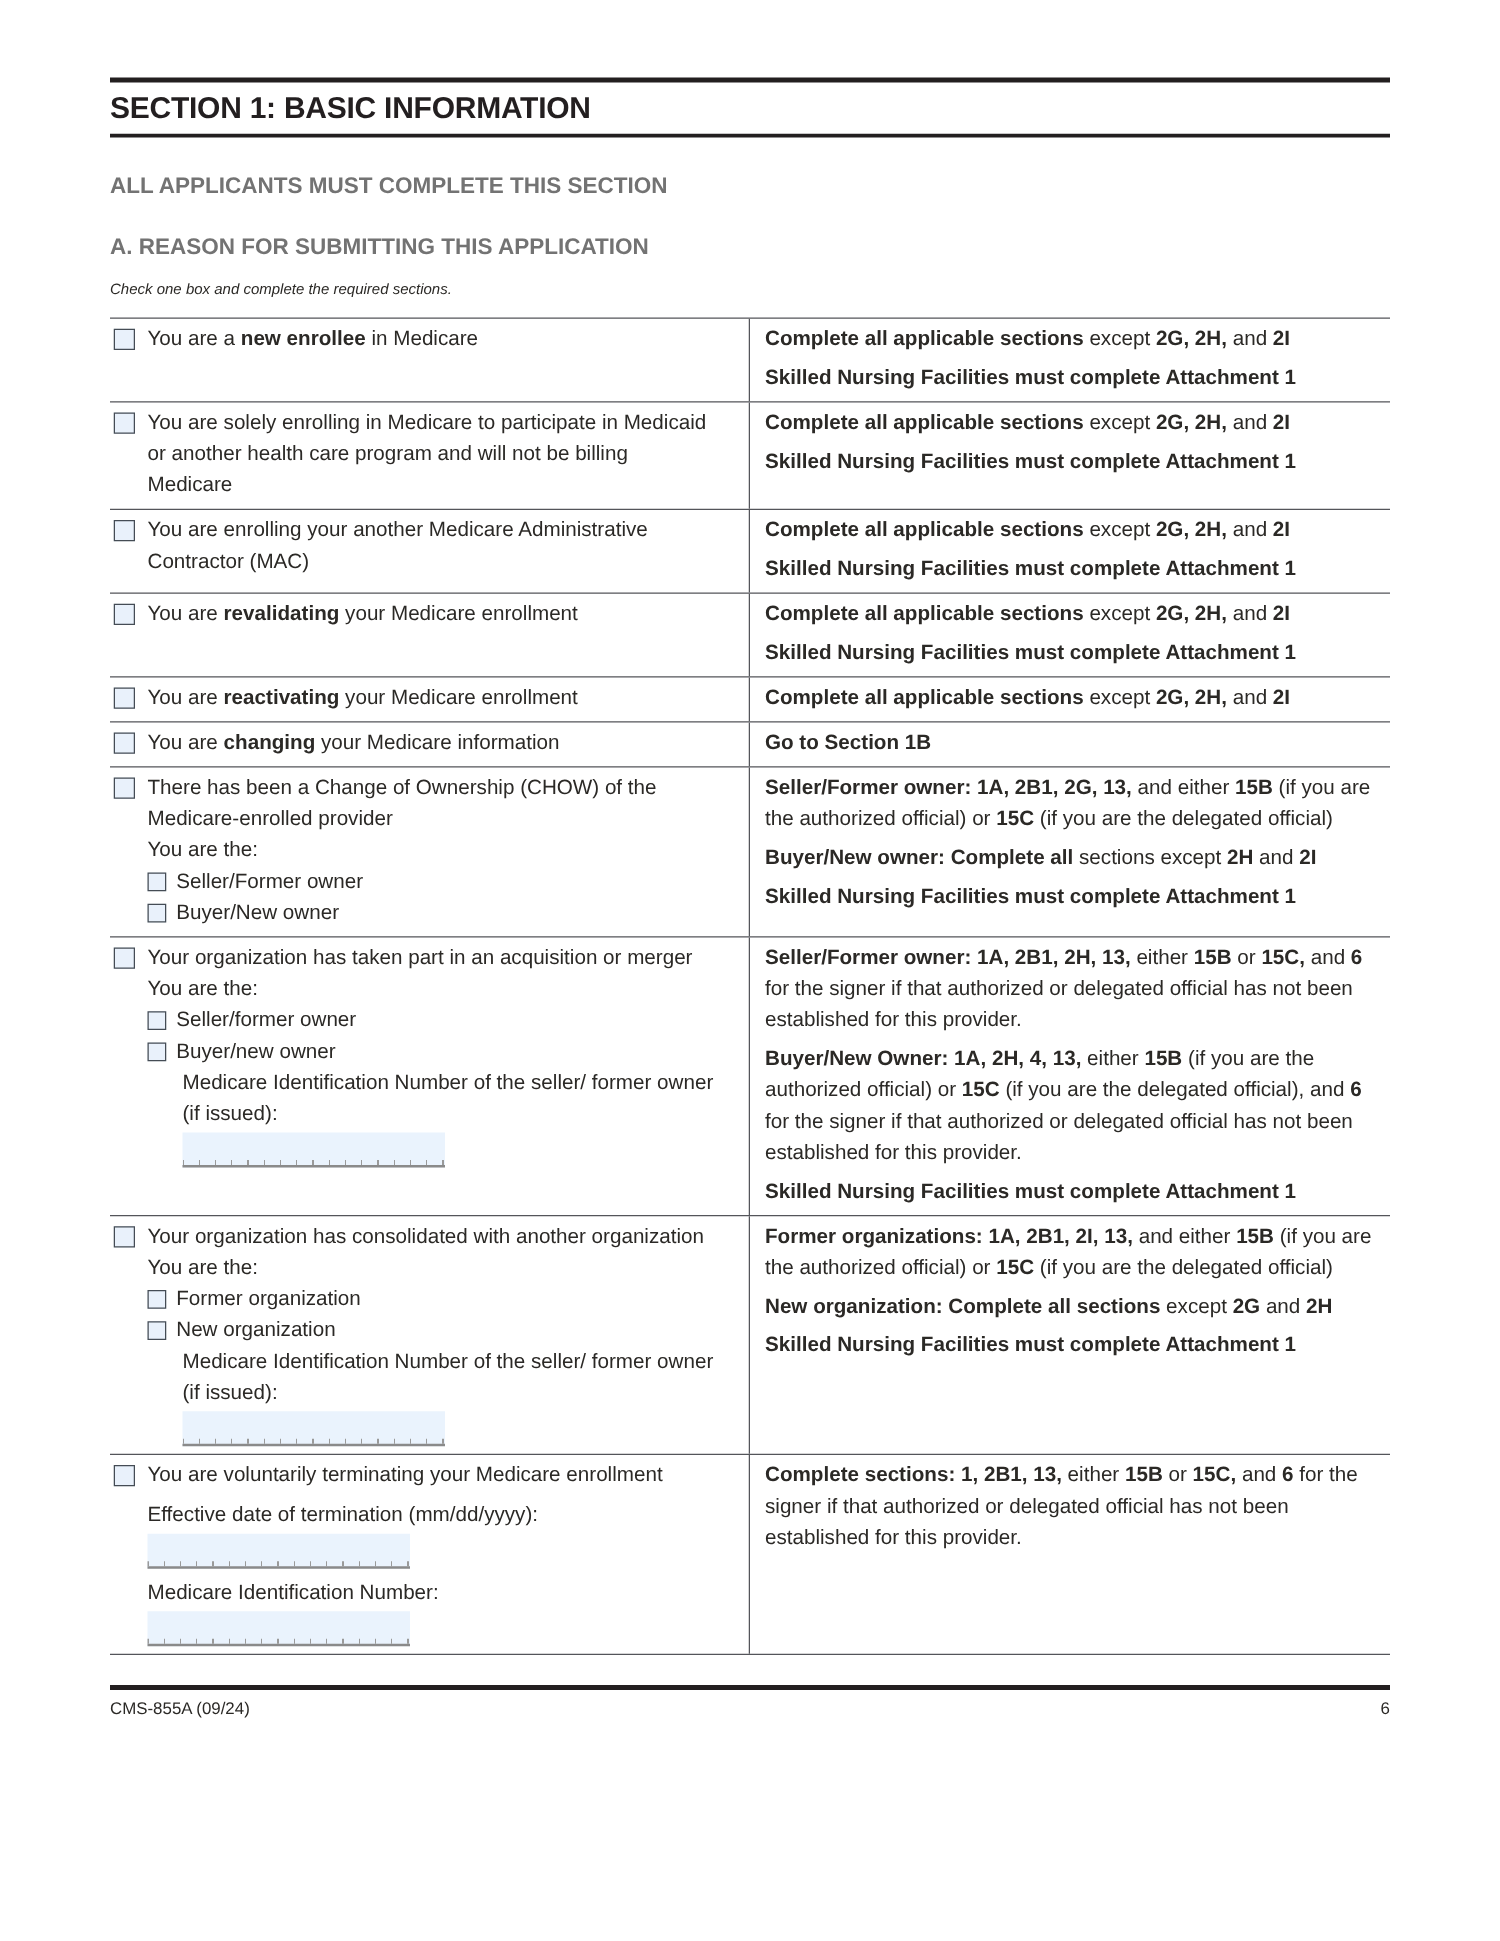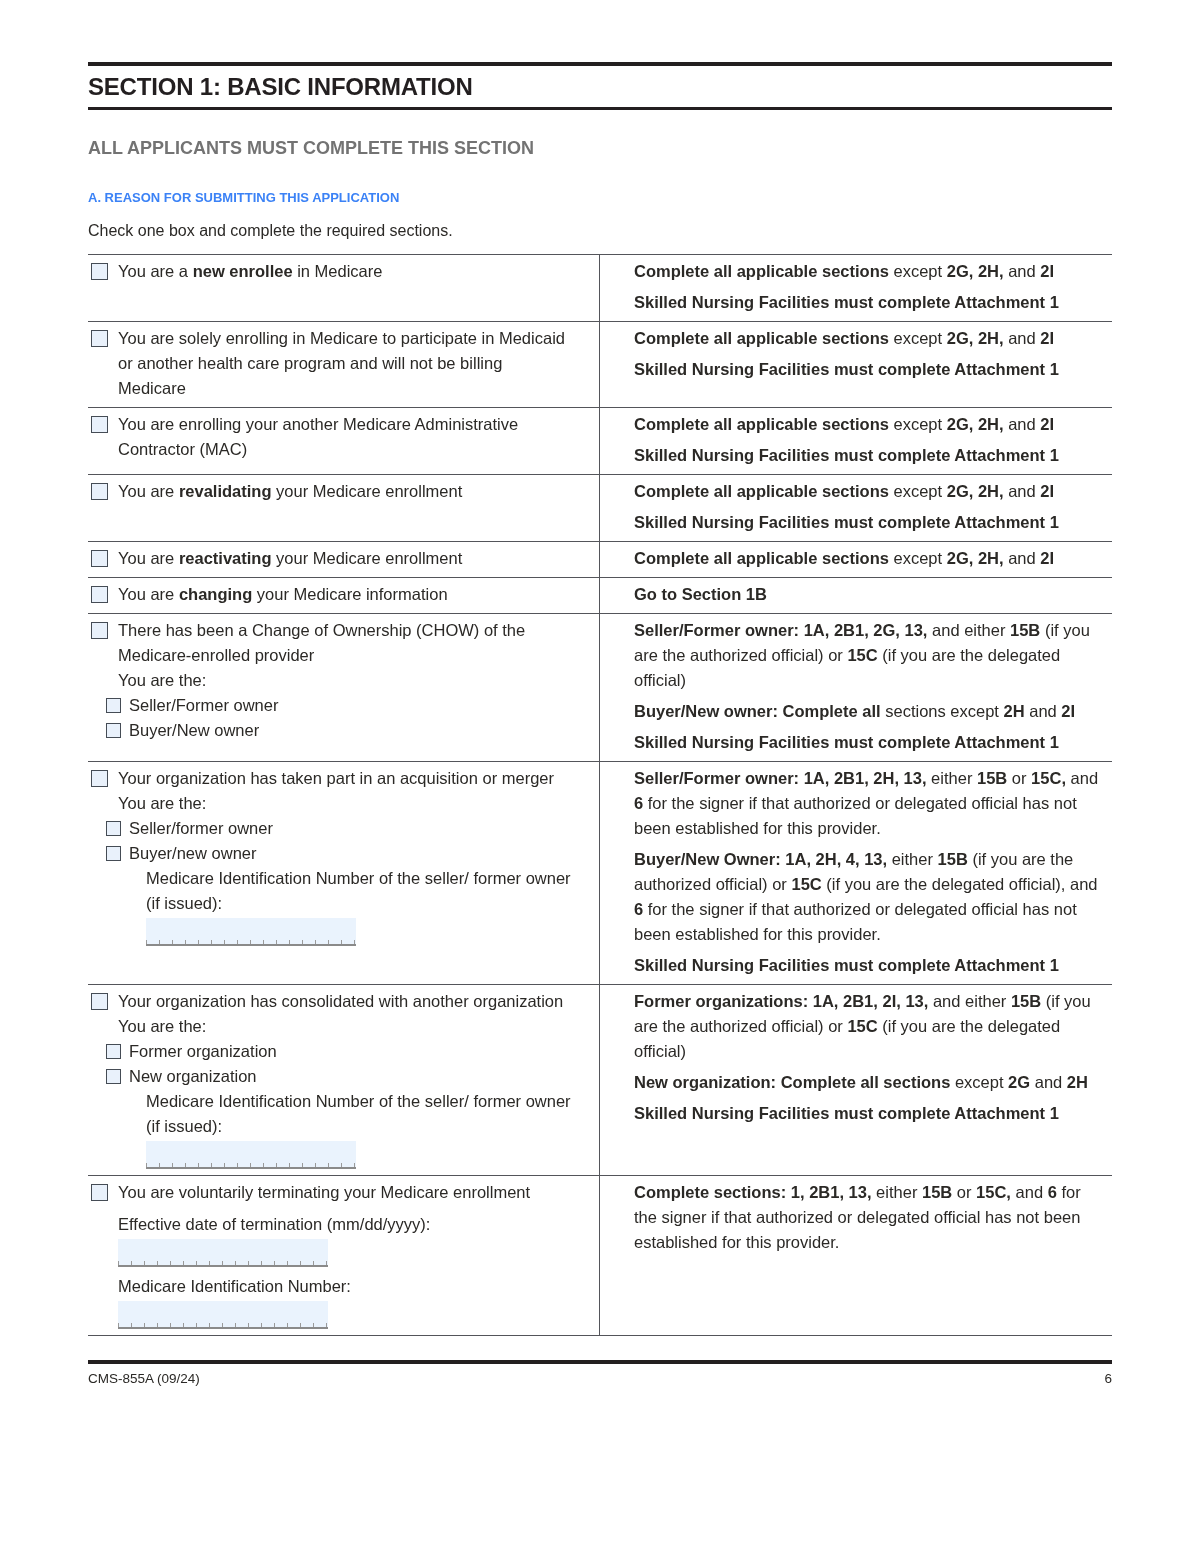--- a/index.html
+++ b/index.html
@@ -18,48 +18,48 @@
     background: #ffffff;
   }
   .rule-top { margin-top: 62px; height: 4px; background: #231f20; }
   .rule-mid { height: 3px; background: #231f20; }
   .rule-foot { margin-top: 24px; height: 4px; background: #231f20; }
   h1.page-title {
     font-size: 24px; font-weight: bold; color: #231f20;
     letter-spacing: -0.2px; margin: 8px 0 7px; line-height: 26px;
   }
   h2.subtitle { font-size: 18px; font-weight: bold; color: #737373; margin: 28px 0 0; line-height: 21px; }
-  h3.section-heading { font-size: 13px; font-weight: bold; color: #3b82f6; margin: 28px 0 0; line-height: 21px; }
-  p.instruction { font-size: 16px; margin: 10px 0 10px; line-height: 26px; }
+  h3.section-heading { font-size: 18px; font-weight: bold; color: #737373; margin: 28px 0 0; line-height: 21px; }
+  p.instruction { font-size: 12px; margin: 10px 0 10px; line-height: 26px; font-style: italic; }
 
   .reason-table { border-top: 1.5px solid #54555a; font-size: 16.5px; }
   .row { display: flex; border-bottom: 1.5px solid #54555a; }
   .cell { line-height: 25px; }
   .cell.left  { width: 50%; border-right: 1.5px solid #54555a; padding: 4px 28px 6px 2px; }
   .cell.right { width: 50%; padding: 4px 4px 6px 12px; }
 
   .b { font-weight: bold; }
-  .rp { margin-bottom: 6px; margin-left: 22px; }
+  .rp { margin-bottom: 6px; }
   .rp:last-child { margin-bottom: 0; }
 
   .check-line { display: flex; align-items: flex-start; }
   .checkbox {
     flex: 0 0 auto;
     width: 17px; height: 17px;
     background: #e9f1fb;
     border: 1.6px solid #454c55;
     margin: 4px 10px 0 1px;
     display: inline-block;
     cursor: pointer;
   }
   .checkbox.sub { width: 15px; height: 15px; margin: 5px 8px 0 0; }
   .check-label { flex: 1 1 auto; }
 
   .you-are { margin-left: 28px; }
-  .sub-line { display: flex; align-items: flex-start; margin-left: 16px; }
+  .sub-line { display: flex; align-items: flex-start; margin-left: 28px; }
 
   .field { margin-top: 0; }
   .field.gap { margin-top: 7px; }
   .field.deep { margin-left: 56px; }
   .field.shallow { margin-left: 28px; }
   .blank {
     display: block;
     width: 210px; height: 28px;
     margin-top: 2px;
     background-color: #eaf3fd;

